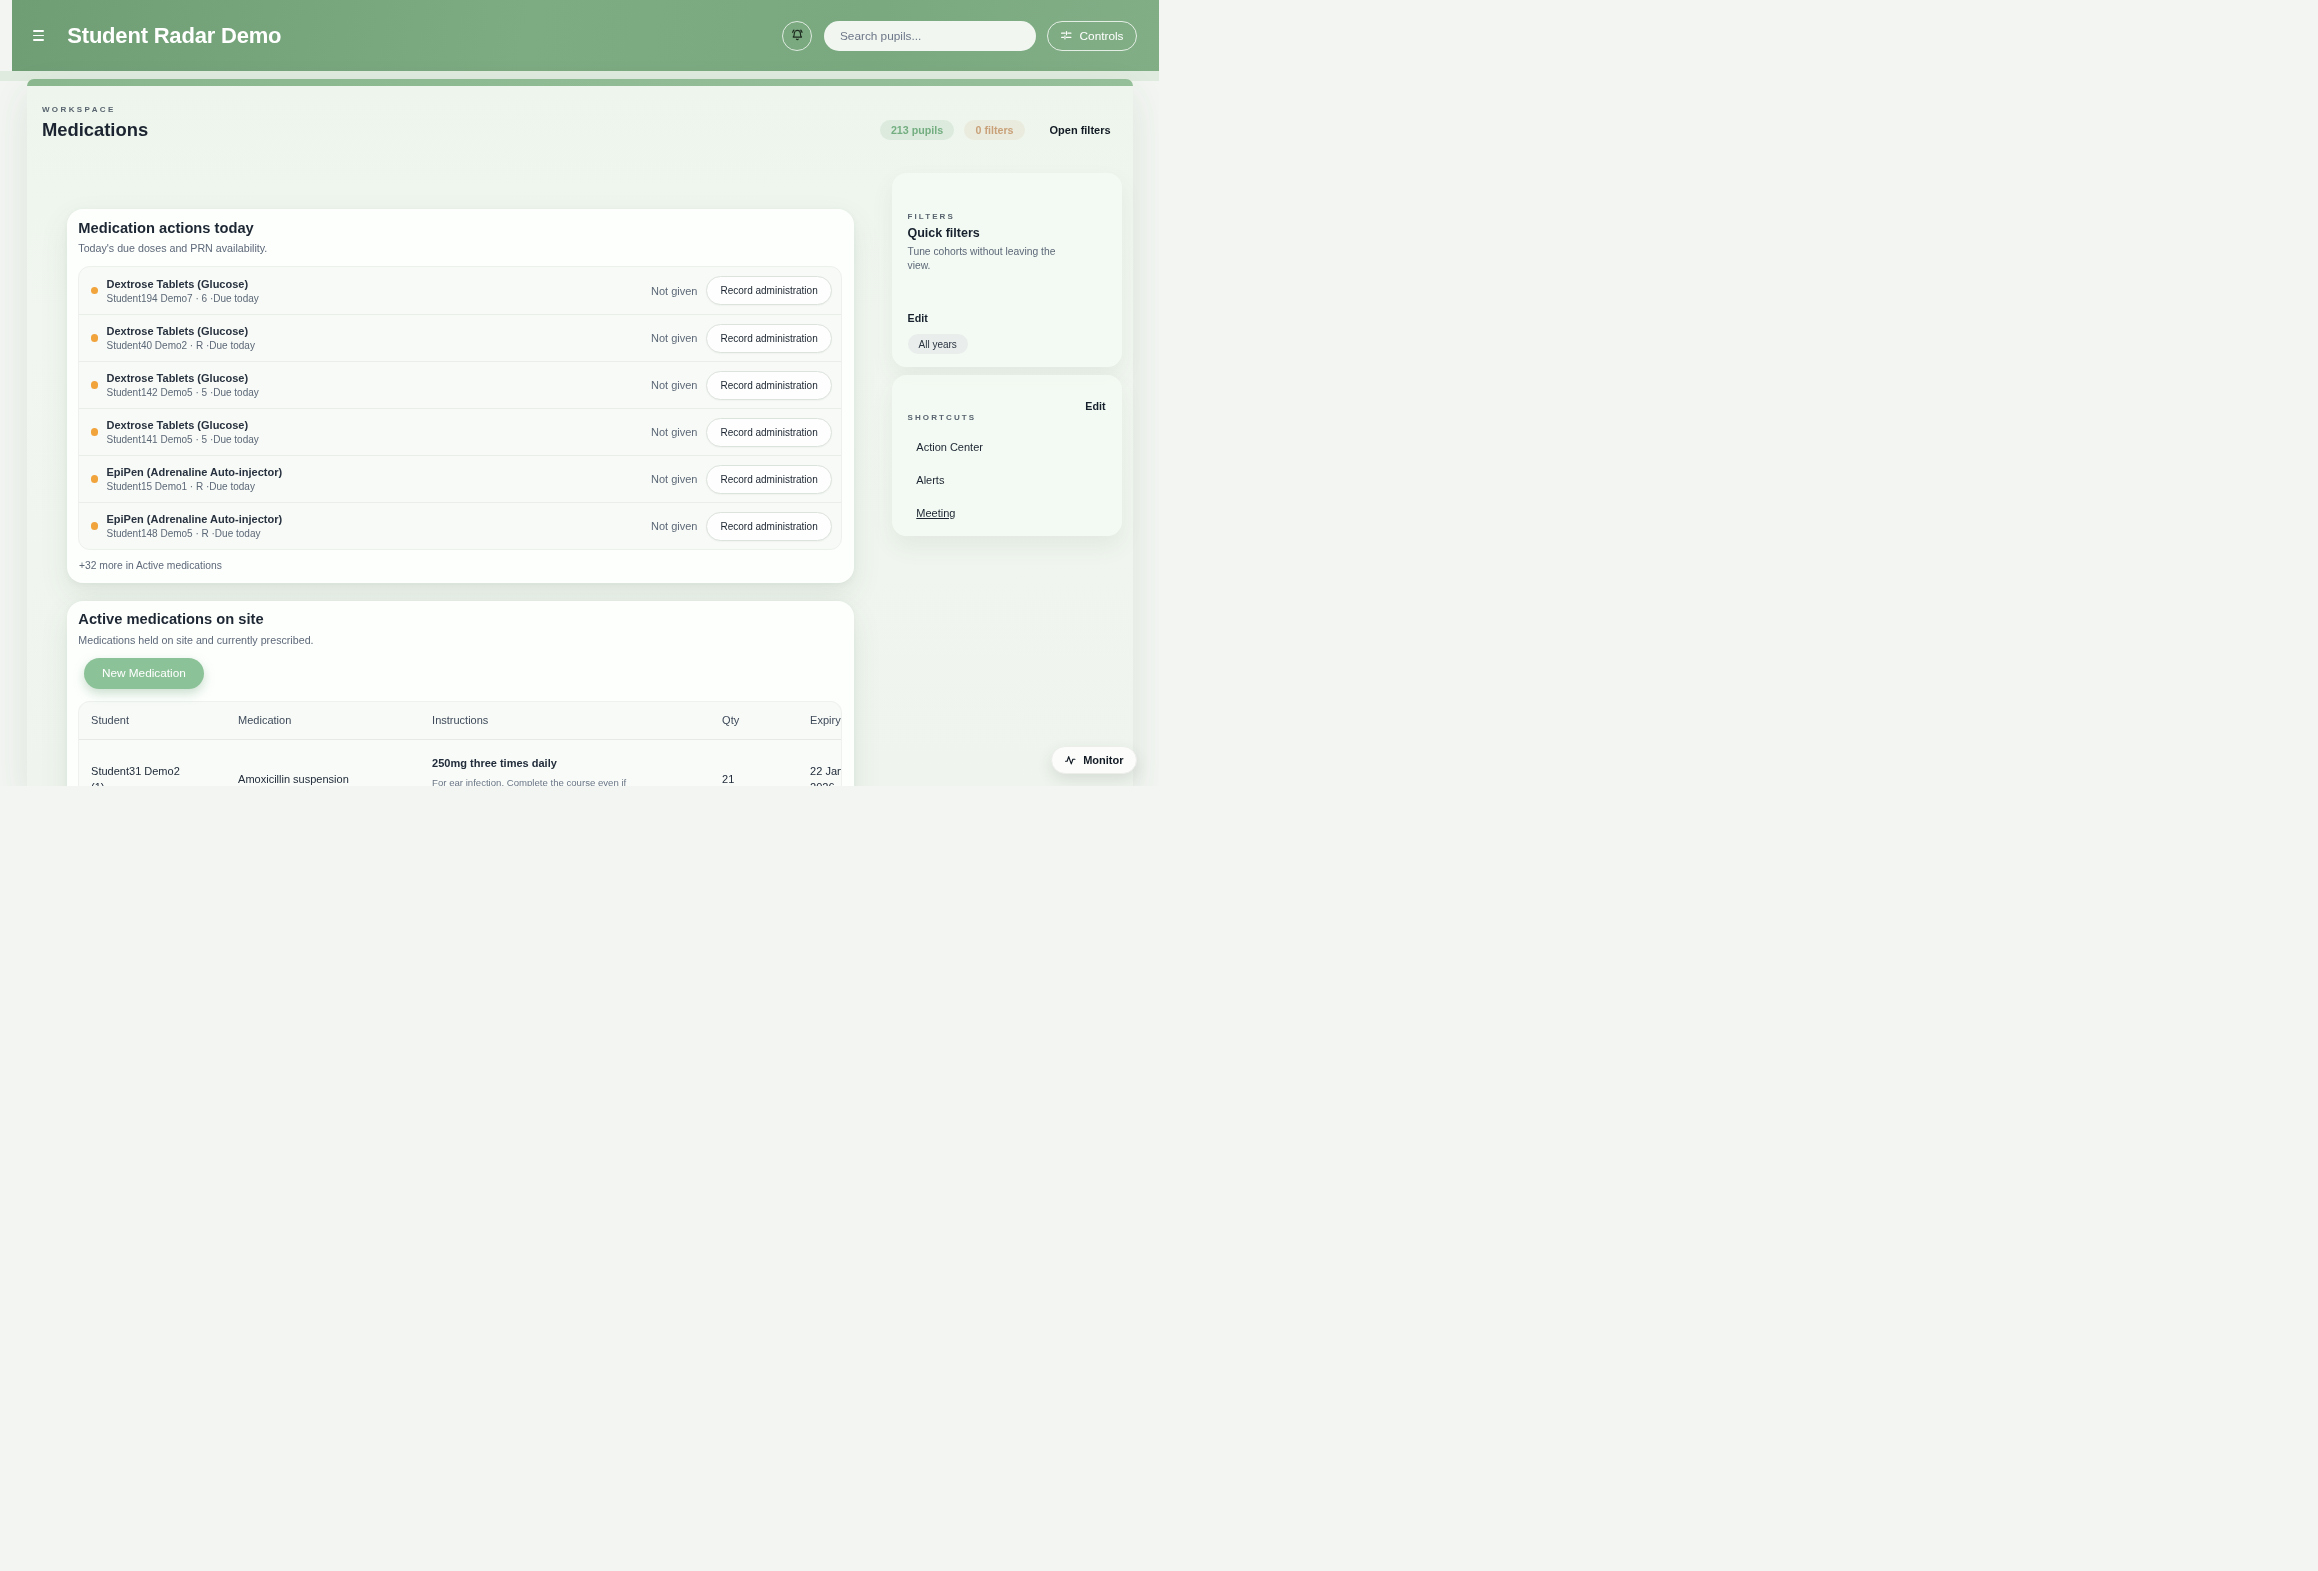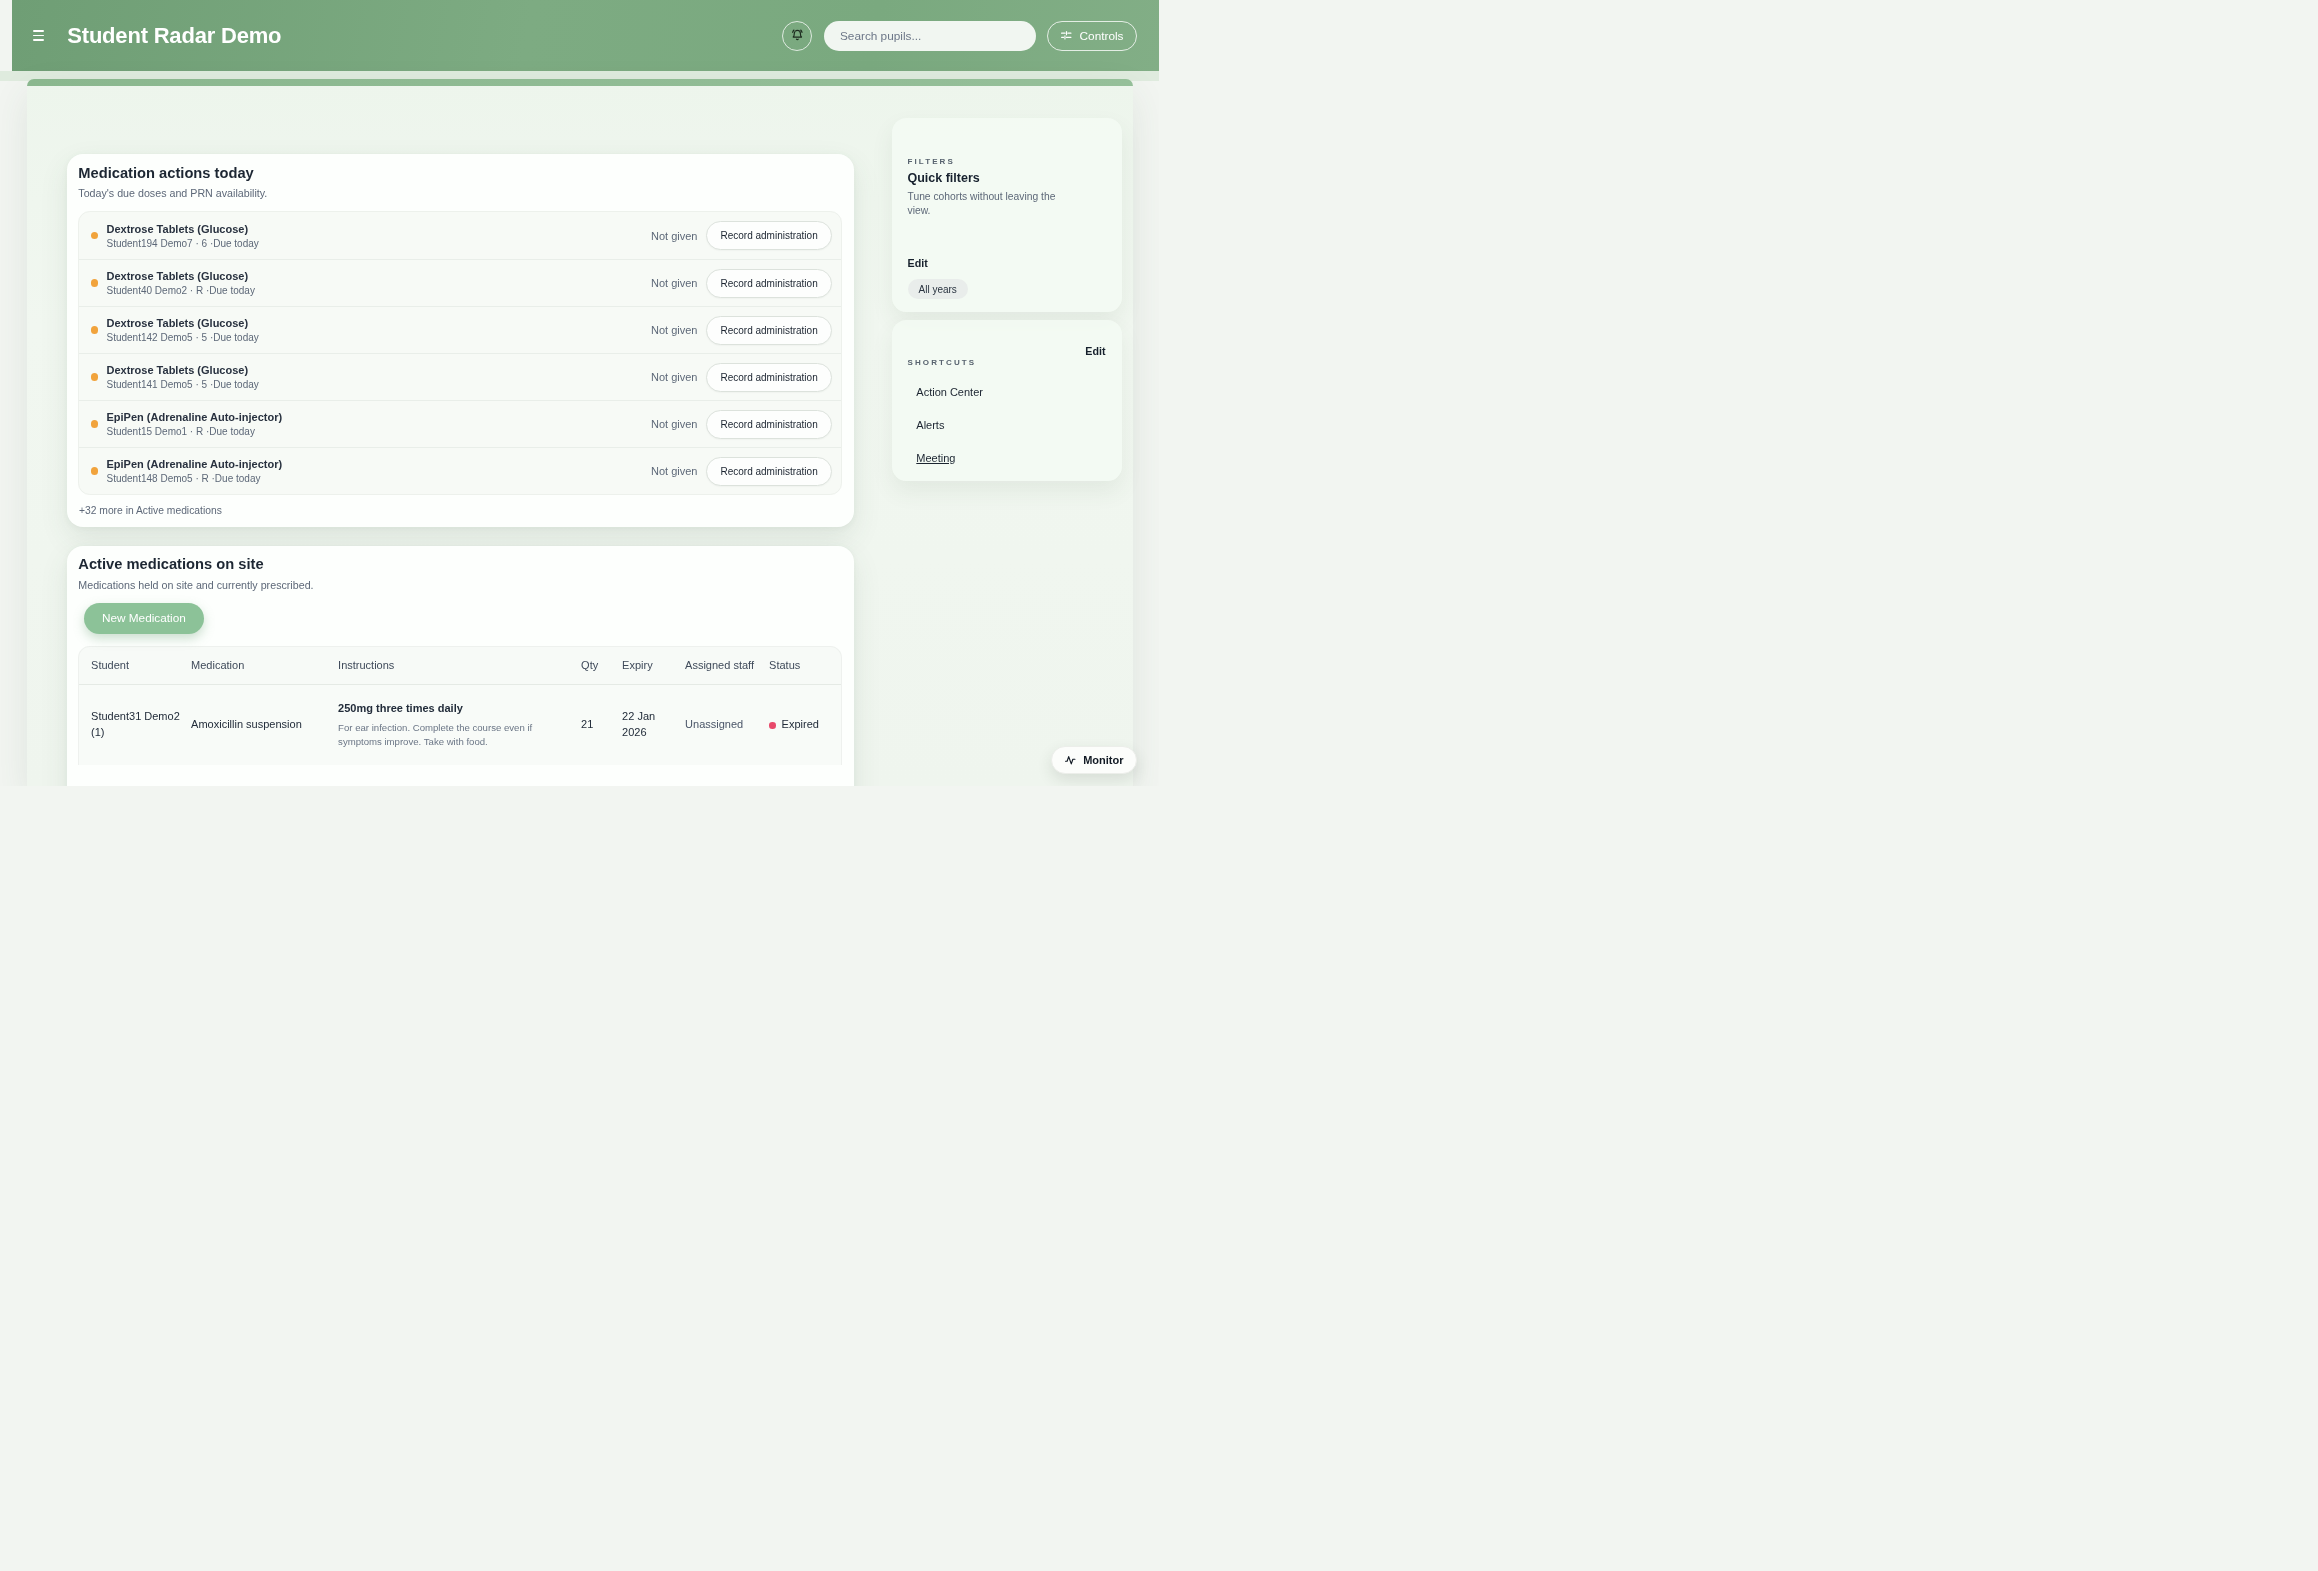--- a/index.html
+++ b/index.html
@@ -97,21 +97,21 @@
     flex:1; height:34px; border:0.7px solid #dde3dd; border-radius:17px; outline:none;
     background:#ffffff; padding:0 15.4px; font-size:11.8px; color:#333f4e; font-family:"Liberation Sans",sans-serif;
   }
   .site-search::placeholder { color:#8a94a6; }
   .new-med-btn {
     margin-left:5.9px; height:31px; padding:0 17.7px; border:none; border-radius:15.4px; cursor:pointer;
     background:#8cc298; color:#ffffff; font-size:11.8px; font-weight:500; font-family:"Liberation Sans",sans-serif;
     box-shadow:0 4.4px 10.3px rgba(110,160,120,0.35);
   }
   .med-table { margin-top:12.5px; border-radius:11.8px 11.8px 0 0; background:#f7faf7; border:0.7px solid #eef1ee; border-bottom:none; overflow:hidden; }
-  .thead, .trow { display:grid; grid-template-columns:100px 147px 243px 41px 63px 84px 1fr; column-gap:0; padding:0 0 0 11.8px; align-items:center; }
+  .thead, .trow { display:grid; grid-template-columns:100px 147px 243px 41px 63px 84px 1fr; column-gap:0; padding:0 0 0 11.8px; align-items:center;gap:47px; }
   .thead { min-height:38px; border-bottom:0.7px solid #e5eae5; }
   .th { font-size:11px; font-weight:500; color:#3f4a5a; line-height:1.35; padding:5.9px 7.4px 5.9px 0; }
   .trow { background:#f8fbf8; }
   .td { font-size:11px; color:#222c3a; padding:16px 7.4px 16px 0; line-height:1.45; }
   .td .instr-title { font-size:11px; font-weight:600; color:#222c3a; }
   .td .instr-sub { font-size:9.6px; color:#6b7686; margin-top:3.7px; line-height:1.5; }
   .td.gray { color:#4a5568; }
   .status-cell { display:flex; align-items:center; gap:5.9px; }
   .status-dot { width:6.6px; height:6.6px; border-radius:50%; background:#e8496b; flex:0 0 6.6px; }
 
@@ -180,20 +180,31 @@
         <span>Controls</span>
       </button>
     </div>
   </div>
 
   <div class="header-band"></div>
 
   <div class="main-panel">
     <div class="panel-accent"></div>
 
+    <div class="workspace-header">
+      <div>
+        <div class="eyebrow">WORKSPACE</div>
+        <div class="workspace-title">Medications</div>
+      </div>
+      <div class="workspace-right">
+        <div class="pill-badge green">213 pupils</div>
+        <div class="pill-badge tan">0 filters</div>
+        <button class="open-filters">Open filters</button>
+      </div>
+    </div>
 
     <div class="content">
 
       <div class="left-col">
 
         <div class="card">
           <h2>Medication actions today</h2>
           <div class="card-sub">Today's due doses and PRN availability.</div>
 
           <div class="med-list">

